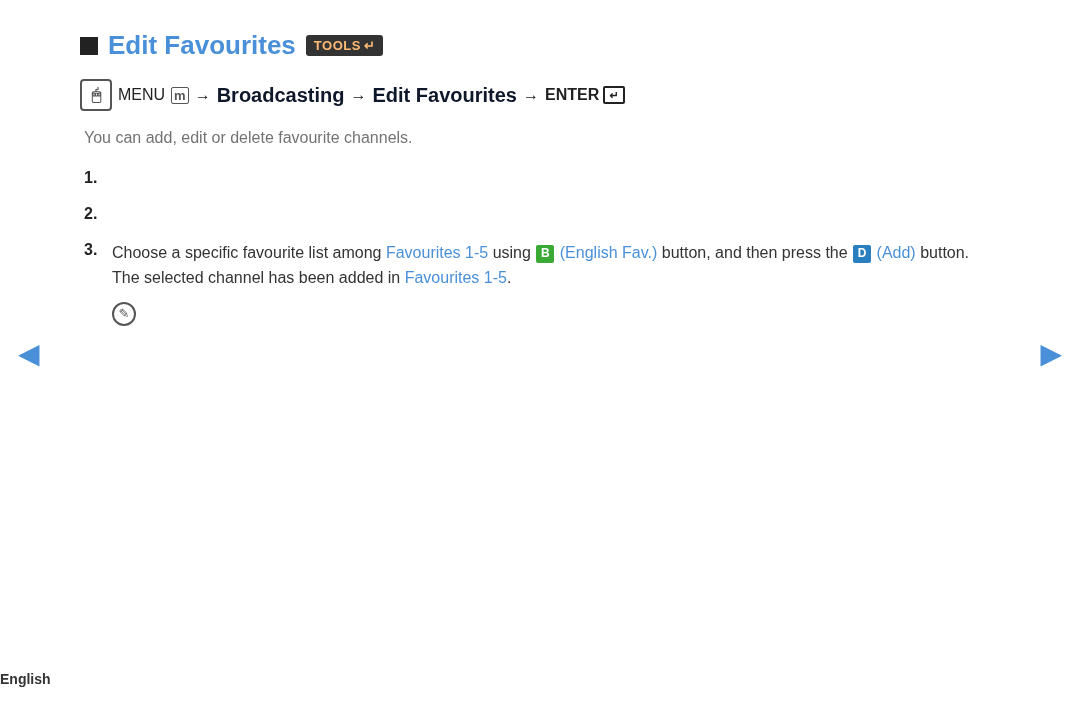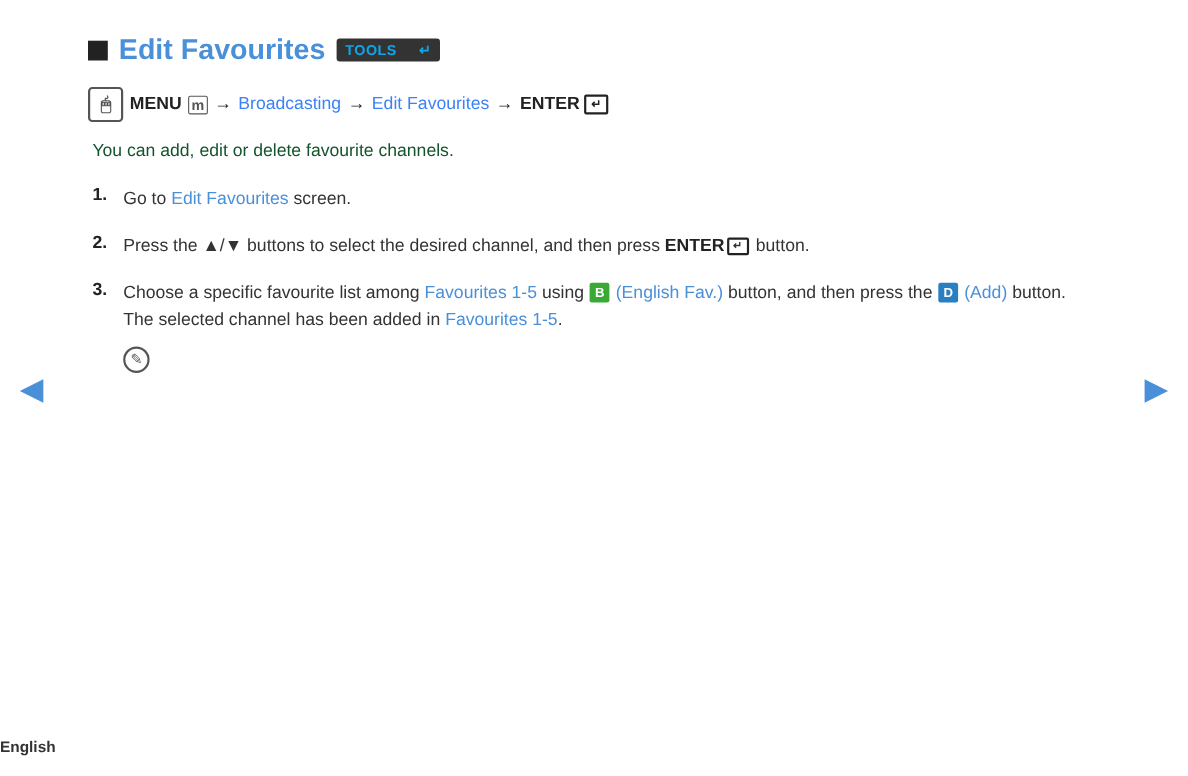--- a/index.html
+++ b/index.html
@@ -51,29 +51,29 @@
     }
 
     .title-text {
       font-size: 26px;
       font-weight: bold;
       color: #4a90d9;
     }
 
     .tools-badge {
       background: #333;
-      color: #0ea5e9;
+      color: #fdba74;
       font-size: 13px;
       font-weight: bold;
       padding: 3px 8px;
       border-radius: 3px;
       letter-spacing: 0.5px;
       display: inline-flex;
       align-items: center;
-      gap: 20px;
+      gap: 3px;
     }
 
     
     .menu-path-row {
       display: flex;
       align-items: center;
       gap: 6px;
       margin-bottom: 18px;
       font-size: 16px;
       font-weight: bold;
@@ -88,34 +88,34 @@
       display: inline-flex;
       align-items: center;
       justify-content: center;
       font-size: 14px;
       color: #555;
       font-weight: bold;
       flex-shrink: 0;
     }
 
     .menu-keyword {
-      font-weight: bold;
+      font-weight: normal;
       color: #222;
       font-size: 16px;
     }
 
     .menu-arrow {
       color: #222;
       font-size: 16px;
     }
 
     .menu-link {
-      color: #3b82f6;
-      font-weight: normal;
-      font-size: 16px;
+      color: #0f172a;
+      font-weight: bold;
+      font-size: 20px;
     }
 
     .enter-keyword {
       font-weight: bold;
       color: #222;
       font-size: 16px;
       display: inline-flex;
       align-items: center;
       gap: 2px;
     }
@@ -130,21 +130,21 @@
       margin-left: 2px;
       font-size: 11px;
       text-align: center;
       line-height: 14px;
       font-weight: bold;
     }
 
     
     .description {
       font-size: 16px;
-      color: #14532d;
+      color: #737373;
       margin-bottom: 22px;
       margin-left: 4px;
     }
 
     
     .steps-list {
       list-style: none;
       margin-left: 4px;
     }
 
@@ -268,31 +268,24 @@
         <span class="enter-icon">↵</span>
     </span>
   </div>
 
   <p class="description">You can add, edit or delete favourite channels.</p>
 
   <ol class="steps-list">
 
     <li class="step-item">
       <span class="step-number">1.</span>
-      <span class="step-content">
-        Go to <span class="blue-link">Edit Favourites</span> screen.
-      </span>
     </li>
 
     <li class="step-item">
       <span class="step-number">2.</span>
-      <span class="step-content">
-        Press the ▲/▼ buttons to select the desired channel, and then press
-        <span class="bold-text">ENTER</span><span class="enter-icon" style="display:inline-flex;width:20px;height:16px;border:2px solid #222;border-radius:2px;align-items:center;justify-content:center;font-size:10px;font-weight:bold;vertical-align:middle;margin:0 2px;">↵</span> button.
-      </span>
     </li>
 
     <li class="step-item">
       <span class="step-number">3.</span>
       <span class="step-content">
         Choose a specific favourite list among <span class="blue-link">Favourites 1-5</span> using
         <span class="btn-badge btn-green">B</span>
         <span class="blue-link">(English Fav.)</span>
         button, and then press the
         <span class="btn-badge btn-blue-d">D</span>

